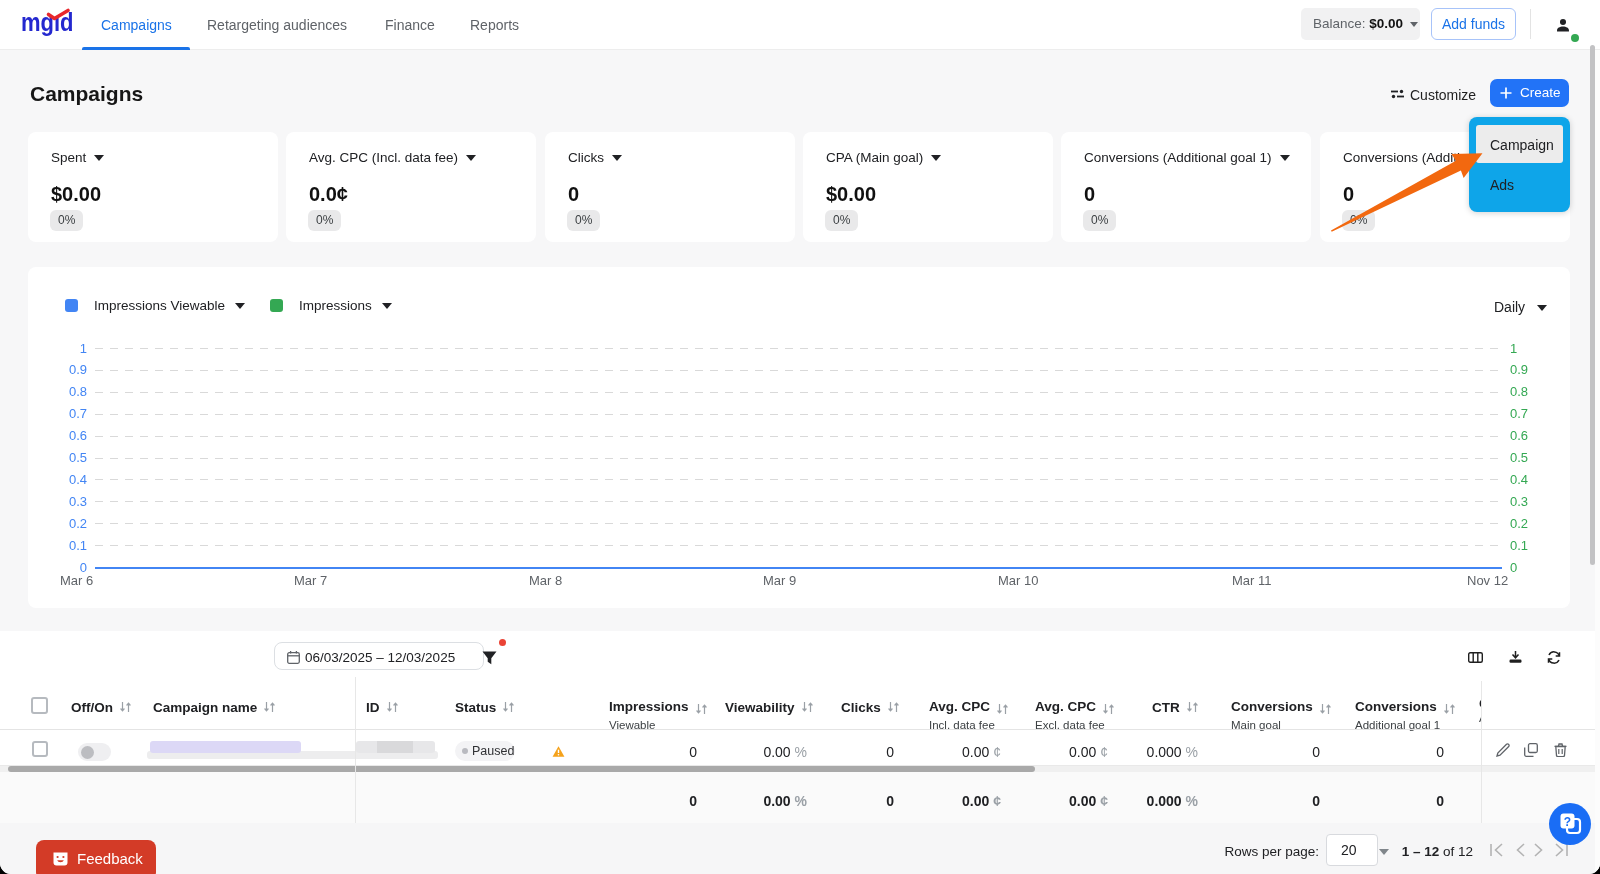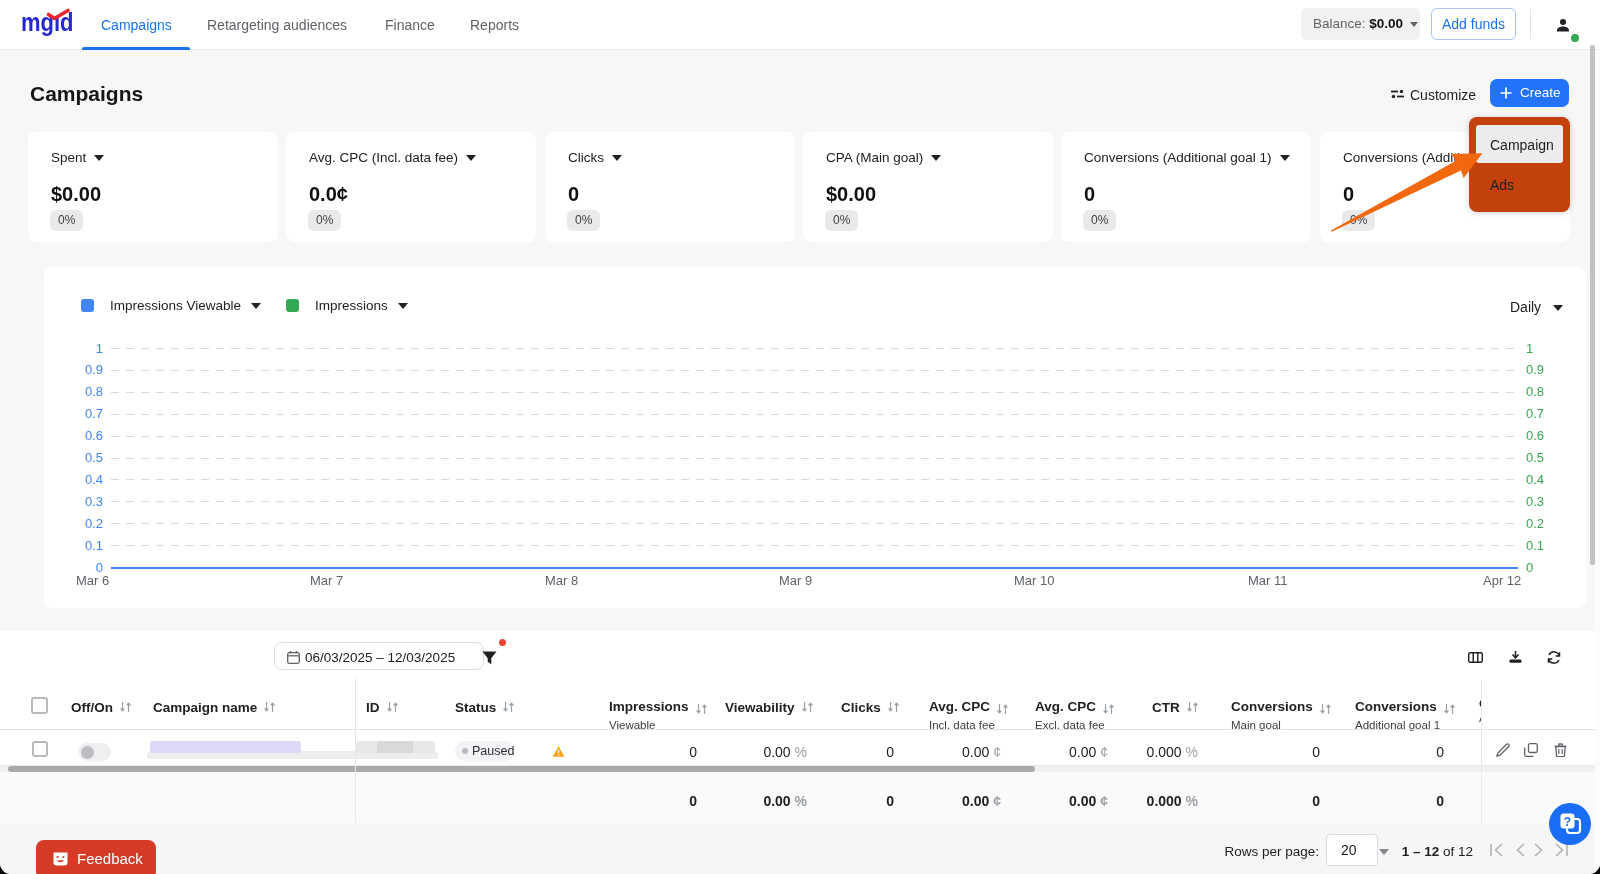--- a/index.html
+++ b/index.html
@@ -14,21 +14,21 @@
 .nav-underline { position:absolute; left:82px; top:47px; width:108px; height:3px; background:#1a73e8; border-radius:2px 2px 0 0; }
 .balance { position:absolute; left:1301px; top:8px; width:119px; height:32px; background:#f1f1f2; border-radius:5px; font-size:13.5px; line-height:32px; white-space:nowrap; }
 .addfunds { position:absolute; left:1431px; top:8px; width:85px; height:32px; border:1px solid #a7c3f9; border-radius:6px; background:#fff; color:#1a73e8; font-size:14px; font-weight:500; text-align:center; line-height:30px; }
 
 .card { position:absolute; top:132px; width:250px; height:110px; background:#fff; border-radius:8px; overflow:hidden; }
 .card .t { position:absolute; left:23px; top:18px; font-size:13.5px; color:#202124; font-weight:500; white-space:nowrap; }
 .card .v { position:absolute; left:23px; top:51px; font-size:20px; font-weight:700; color:#111; }
 .card .b { position:absolute; left:22px; top:78px; height:21px; background:#e9e9ea; border-radius:6px; font-size:12px; color:#3c4043; line-height:21px; padding:0 8px; }
 .caret { display:inline-block; width:0; height:0; border-left:5px solid transparent; border-right:5px solid transparent; border-top:6px solid #202124; vertical-align:middle; margin-left:8px; }
 
-.chartpanel { position:absolute; left:44px; top:267px; width:1542px; height:341px; background:#fff; border-radius:8px; }
+.chartpanel { position:absolute; left:28px; top:267px; width:1542px; height:341px; background:#fff; border-radius:8px; }
 .legendsq { position:absolute; width:13px; height:13px; border-radius:3px; top:32px; }
 .gridline { position:absolute; height:1px; left:67px; width:1407px; background:repeating-linear-gradient(to right, #d9d9d9 0 8px, transparent 8px 15px); }
 .ylab { position:absolute; font-size:13px; color:#4285f4; width:40px; text-align:right; }
 .ylabr { position:absolute; font-size:13px; color:#34a853; left:1482px; }
 .xlab { position:absolute; font-size:13px; color:#5f6368; top:306px; width:70px; text-align:left; }
 
 .tablesec { position:absolute; left:0; top:631px; width:1600px; height:192px; background:#fff; }
 .searchbox { position:absolute; left:29px; top:11px; width:239px; height:28px; border:1px solid #dcdfe3; border-radius:8px; background:#fff; }
 .datebox { position:absolute; left:274px; top:11px; width:210px; height:28px; border:1px solid #dcdfe3; border-radius:8px; background:#fff; }
 .val { position:absolute; font-size:14px; color:#202124; white-space:nowrap; text-align:right; }
@@ -149,21 +149,21 @@
     <div class="ylabr" style="top:270.6px;">0.1</div>
     <div class="ylab" style="left:19px; top:292.5px;">0</div>
     <div class="ylabr" style="top:292.5px;">0</div>
     <div class="abs" style="left:67px; top:299.5px; width:1407px; height:2px; background:#4285f4;"></div>
     <div class="xlab" style="left:32px;">Mar 6</div>
     <div class="xlab" style="left:266px;">Mar 7</div>
     <div class="xlab" style="left:501px;">Mar 8</div>
     <div class="xlab" style="left:735px;">Mar 9</div>
     <div class="xlab" style="left:970px;">Mar 10</div>
     <div class="xlab" style="left:1204px;">Mar 11</div>
-    <div class="xlab" style="left:1439px;">Apr 12</div>
+    <div class="xlab" style="left:1439px;">Nov 12</div>
   </div>
 
   <div class="tablesec">
     <div class="datebox">
       <svg class="abs" style="left:12px; top:8px;" width="13" height="13" viewBox="0 0 13 13">
           <rect x="0.7" y="1.7" width="11.6" height="10.6" rx="1.5" fill="none" stroke="#5f6368" stroke-width="1.3"></rect>
           <path d="M0.7 4.8 h11.6" stroke="#5f6368" stroke-width="1.3"></path>
           <path d="M3.6 0 v2.5 M9.4 0 v2.5" stroke="#5f6368" stroke-width="1.3"></path>
         </svg>
       <div class="abs" style="left:30px; top:7px; font-size:13.5px; color:#202124; white-space:nowrap;">06/03/2025 – 12/03/2025</div>
@@ -385,21 +385,21 @@
   <div class="abs" style="left:1589.5px; top:45px; width:5.5px; height:520px; background:#c2c2c4; border-radius:3px;"></div>
 
   <div class="abs" style="left:1549px; top:803px; width:42px; height:42px; border-radius:50%; background:#1a6df5;">
     <svg class="abs" style="left:10px; top:9px;" width="23" height="24" viewBox="0 0 23 24">
       <rect x="8" y="7" width="13" height="14" rx="3" fill="none" stroke="#fff" stroke-width="2.2"></rect>
       <rect x="1.5" y="1.5" width="14" height="15" rx="3" fill="#fff"></rect>
       <text x="8.5" y="13.6" font-size="12" font-weight="bold" fill="#1a6df5" text-anchor="middle" font-family="Liberation Sans, sans-serif">?</text>
     </svg>
   </div>
 
-  <div class="abs" style="left:1469px; top:117px; width:101px; height:95px; background:#c2410c; border-radius:8px; box-shadow:0 1px 6px rgba(0,0,0,0.18);">
+  <div class="abs" style="left:1469px; top:117px; width:101px; height:95px; background:#0ea5e9; border-radius:8px; box-shadow:0 1px 6px rgba(0,0,0,0.18);">
     <div class="abs" style="left:7px; top:8px; width:87px; height:38px; background:#ececec; border-radius:3px;"></div>
     <div class="abs" style="left:21px; top:20px; font-size:14px; color:#202124;">Campaign</div>
     <div class="abs" style="left:21px; top:60px; font-size:14px; color:#202124;">Ads</div>
   </div>
 
   <svg class="abs" style="left:1320px; top:140px;" width="180" height="100" viewBox="0 0 180 100">
     <g transform="translate(11,90.5) rotate(-27)">
       <polygon points="0,0 143,-5.5 142,-13.5 170,0 142,13.5 143,5.5 0,1.5" fill="#f2680f"></polygon>
     </g>
   </svg>

